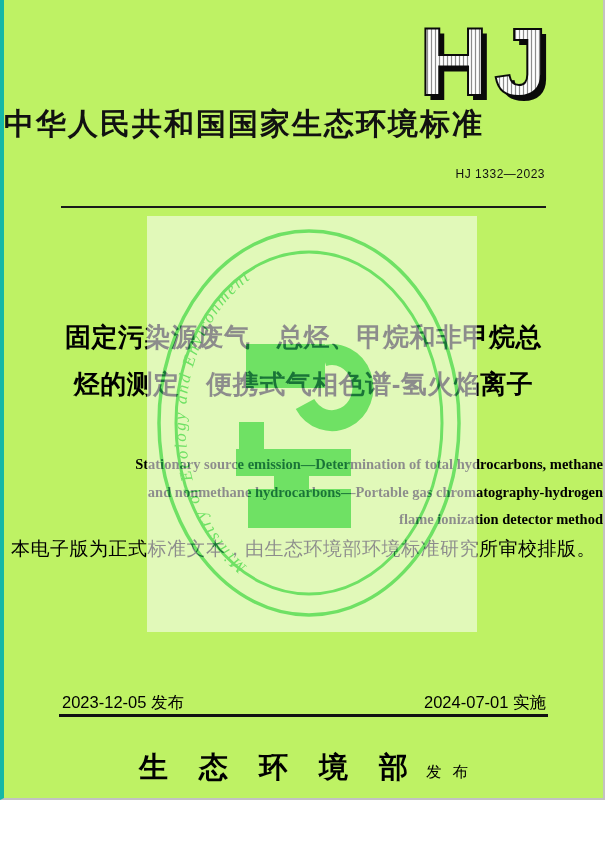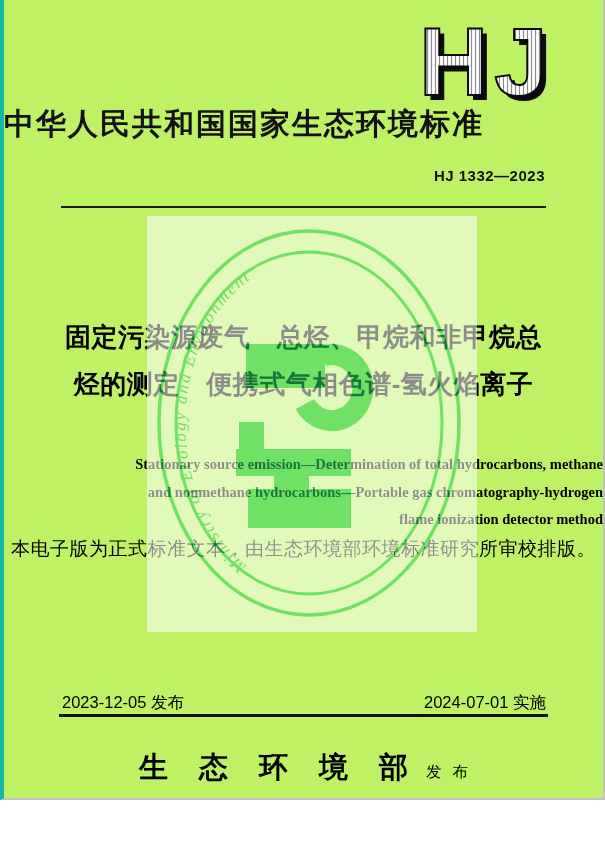--- a/index.html
+++ b/index.html
@@ -18,21 +18,21 @@
   .hj-logo{position:absolute;left:406px;top:8px;width:160px;height:100px;}
   .header-title{
     position:absolute;top:104px;left:0;right:0;
     text-align:left;
     font-size:30px;font-weight:bold;letter-spacing:2px;
     font-family:"Liberation Serif","DejaVu Serif",serif;
     white-space:nowrap;
   }
   .std-number{
     position:absolute;top:167px;right:58px;
-    font-size:15px;font-weight:700;
+    font-size:12px;font-weight:400;
     font-family:"Liberation Sans","DejaVu Sans",sans-serif;
     letter-spacing:0.5px;
   }
   .rule-top{position:absolute;top:206px;left:57px;right:57px;height:2px;background:#1a1a1a;}
   .doc-title{
     position:absolute;top:314px;left:0;right:0;
     text-align:center;
     font-family:"Liberation Sans","DejaVu Sans",sans-serif;
     font-weight:700;font-size:26px;letter-spacing:0.5px;
     line-height:47px;color:#000;

